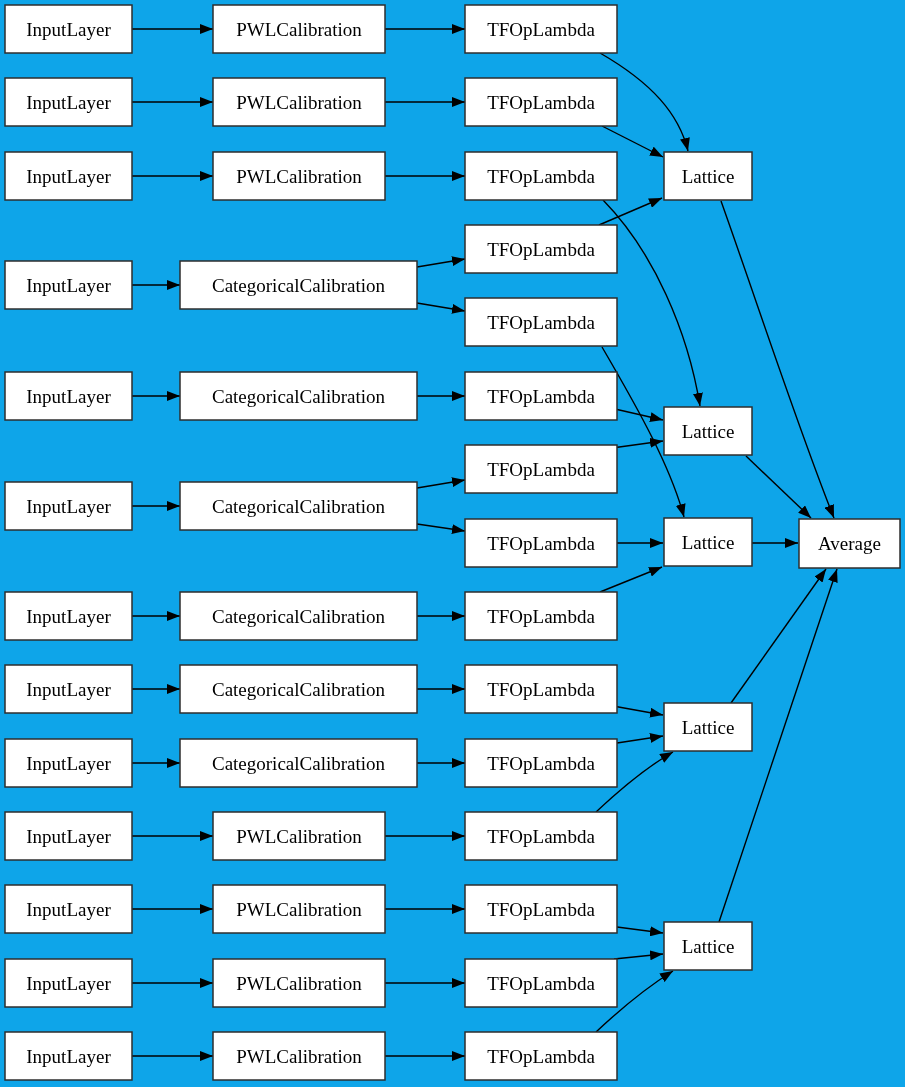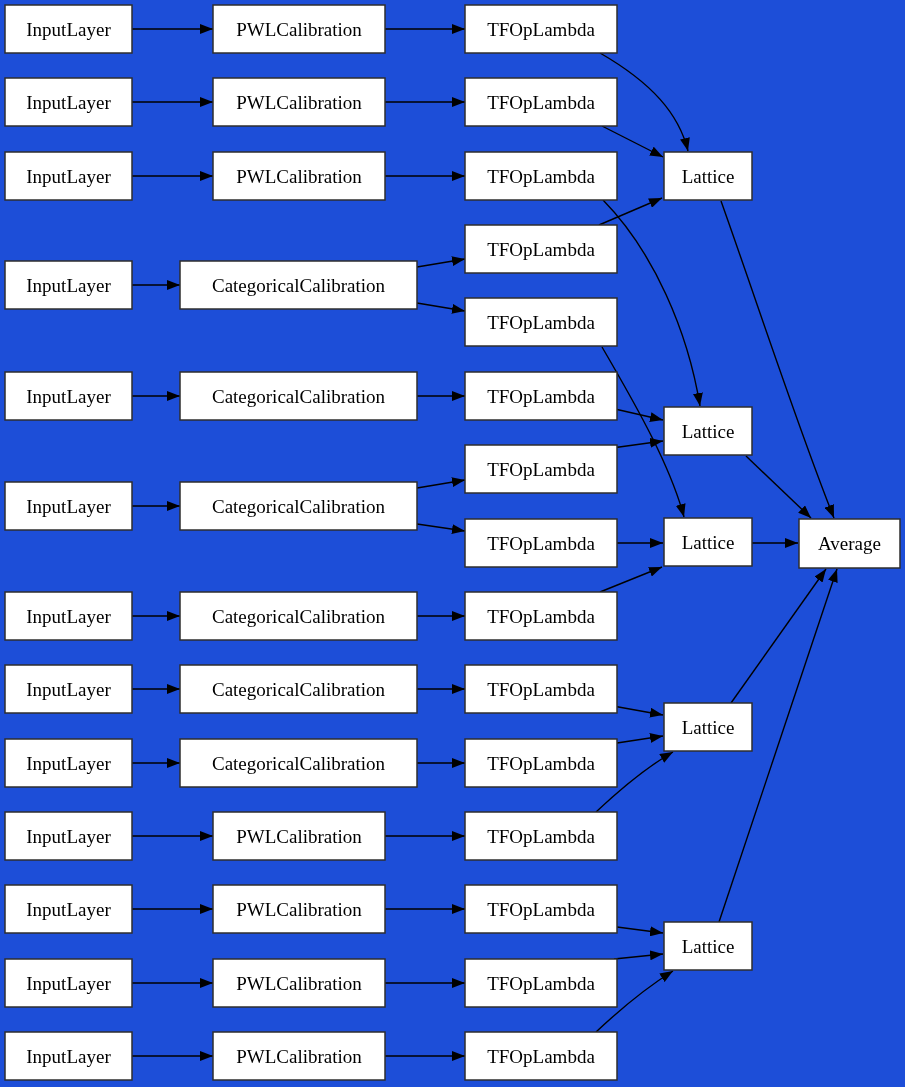--- a/index.html
+++ b/index.html
@@ -4,21 +4,21 @@
 <style>
   html, body {
     margin: 0;
     padding: 0;
     background: #ffffff;
   }
   .stage {
     position: relative;
     width: 905px;
     height: 1087px;
-    background: #1d4ed8;
+    background: #0ea5e9;
     font-family: "Liberation Serif", "DejaVu Serif", serif;
   }
   svg { display: block; }
   .edge {
     fill: none;
     stroke: #000000;
     stroke-width: 1.4;
   }
   .node-rect {
     fill: #ffffff;

